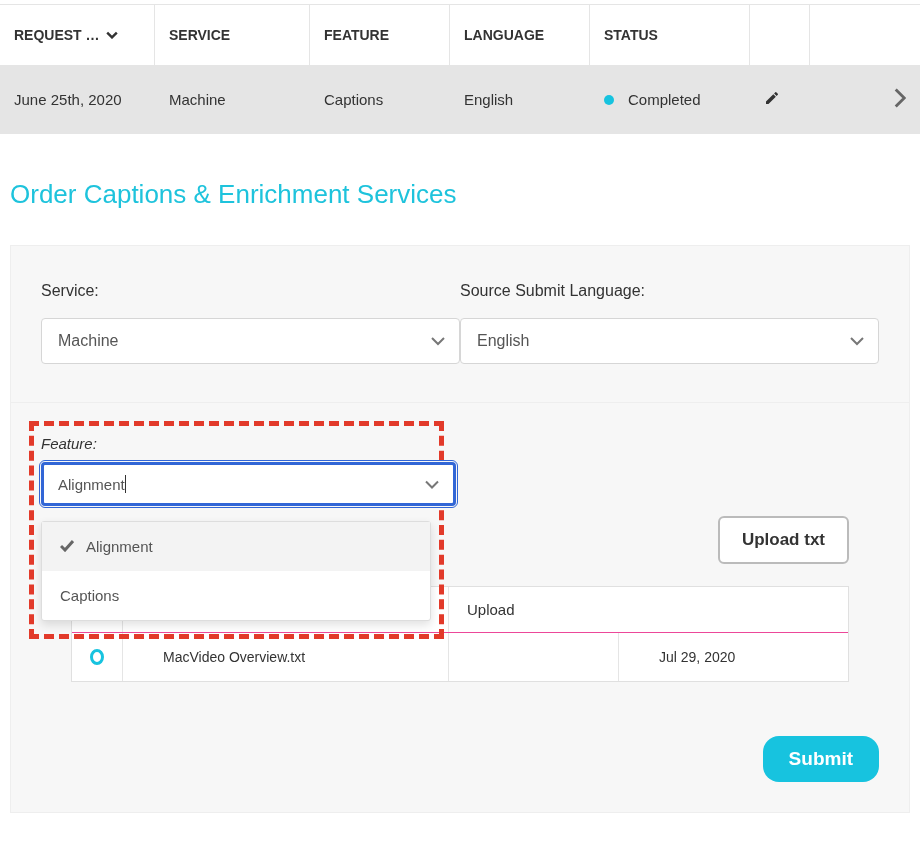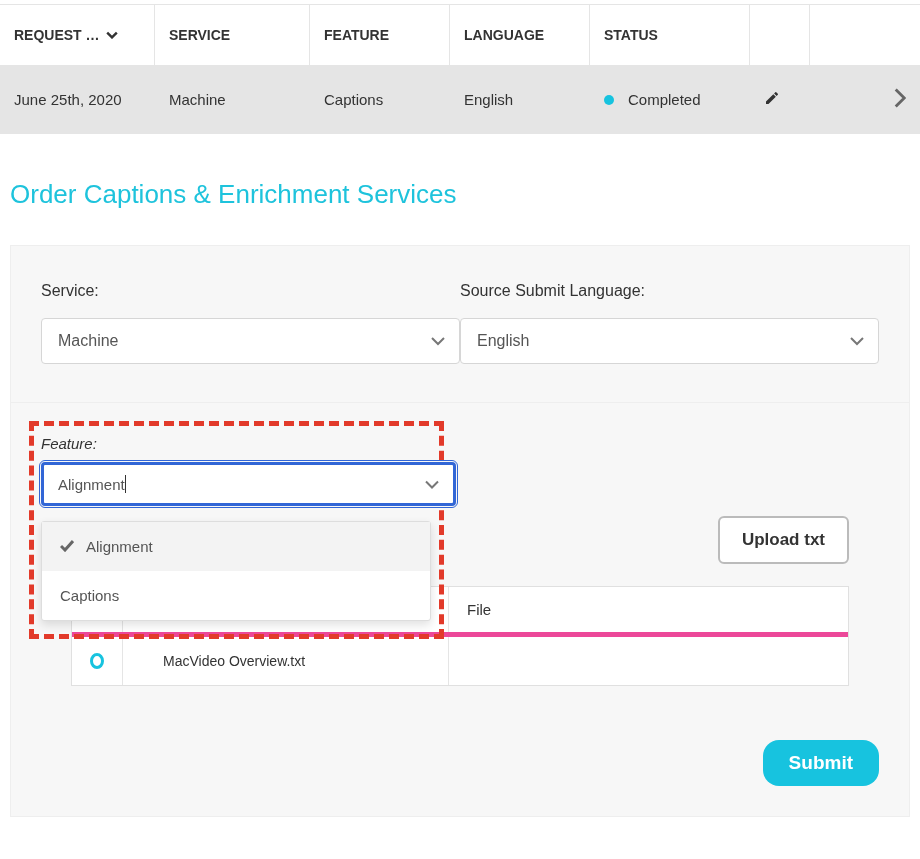--- a/index.html
+++ b/index.html
@@ -207,21 +207,21 @@
     grid-template-columns:50px 1fr 170px 230px;
   }
   .ft-head .fcell {
     padding:14px 18px;
     border-left:1px solid #e5e5e5;
     font-size:15px;
     color:#333;
   }
   .ft-head .fcell:first-child { border-left:none; }
   .ft-row {
-    border-top:5px solid #ec4899;
+    border-top:1px solid #ec4899;
   }
   .ft-row .fcell {
     padding:16px 18px;
     font-size:14px;
     color:#333;
     border-left:1px solid #e5e5e5;
     display:flex;
     align-items:center;
   }
   .ft-row .fcell:first-child { border-left:none; justify-content:center; }
@@ -351,28 +351,29 @@
     </div>
 
     <div class="upload-row">
       <button class="upload-btn">Upload txt</button>
     </div>
 
     <div class="file-table">
       <div class="ft-head">
         <div class="fcell"></div>
         <div class="fcell" style="padding-left:40px;">File Name</div>
-        <div class="fcell">File</div>
+        <div class="fcell">Upload</div>
       </div>
       <div class="ft-row">
         <div class="fcell">
           <span class="radio"></span>
         </div>
         <div class="fcell" style="padding-left:40px;">MacVideo Overview.txt</div>
         <div class="fcell"></div>
+        <div class="fcell" style="padding-left:40px;">Jul 29, 2020</div>
       </div>
     </div>
   </div>
 
   <div class="submit-row">
     <button class="submit-btn">Submit</button>
   </div>
 </div>
 
 </body></html>

